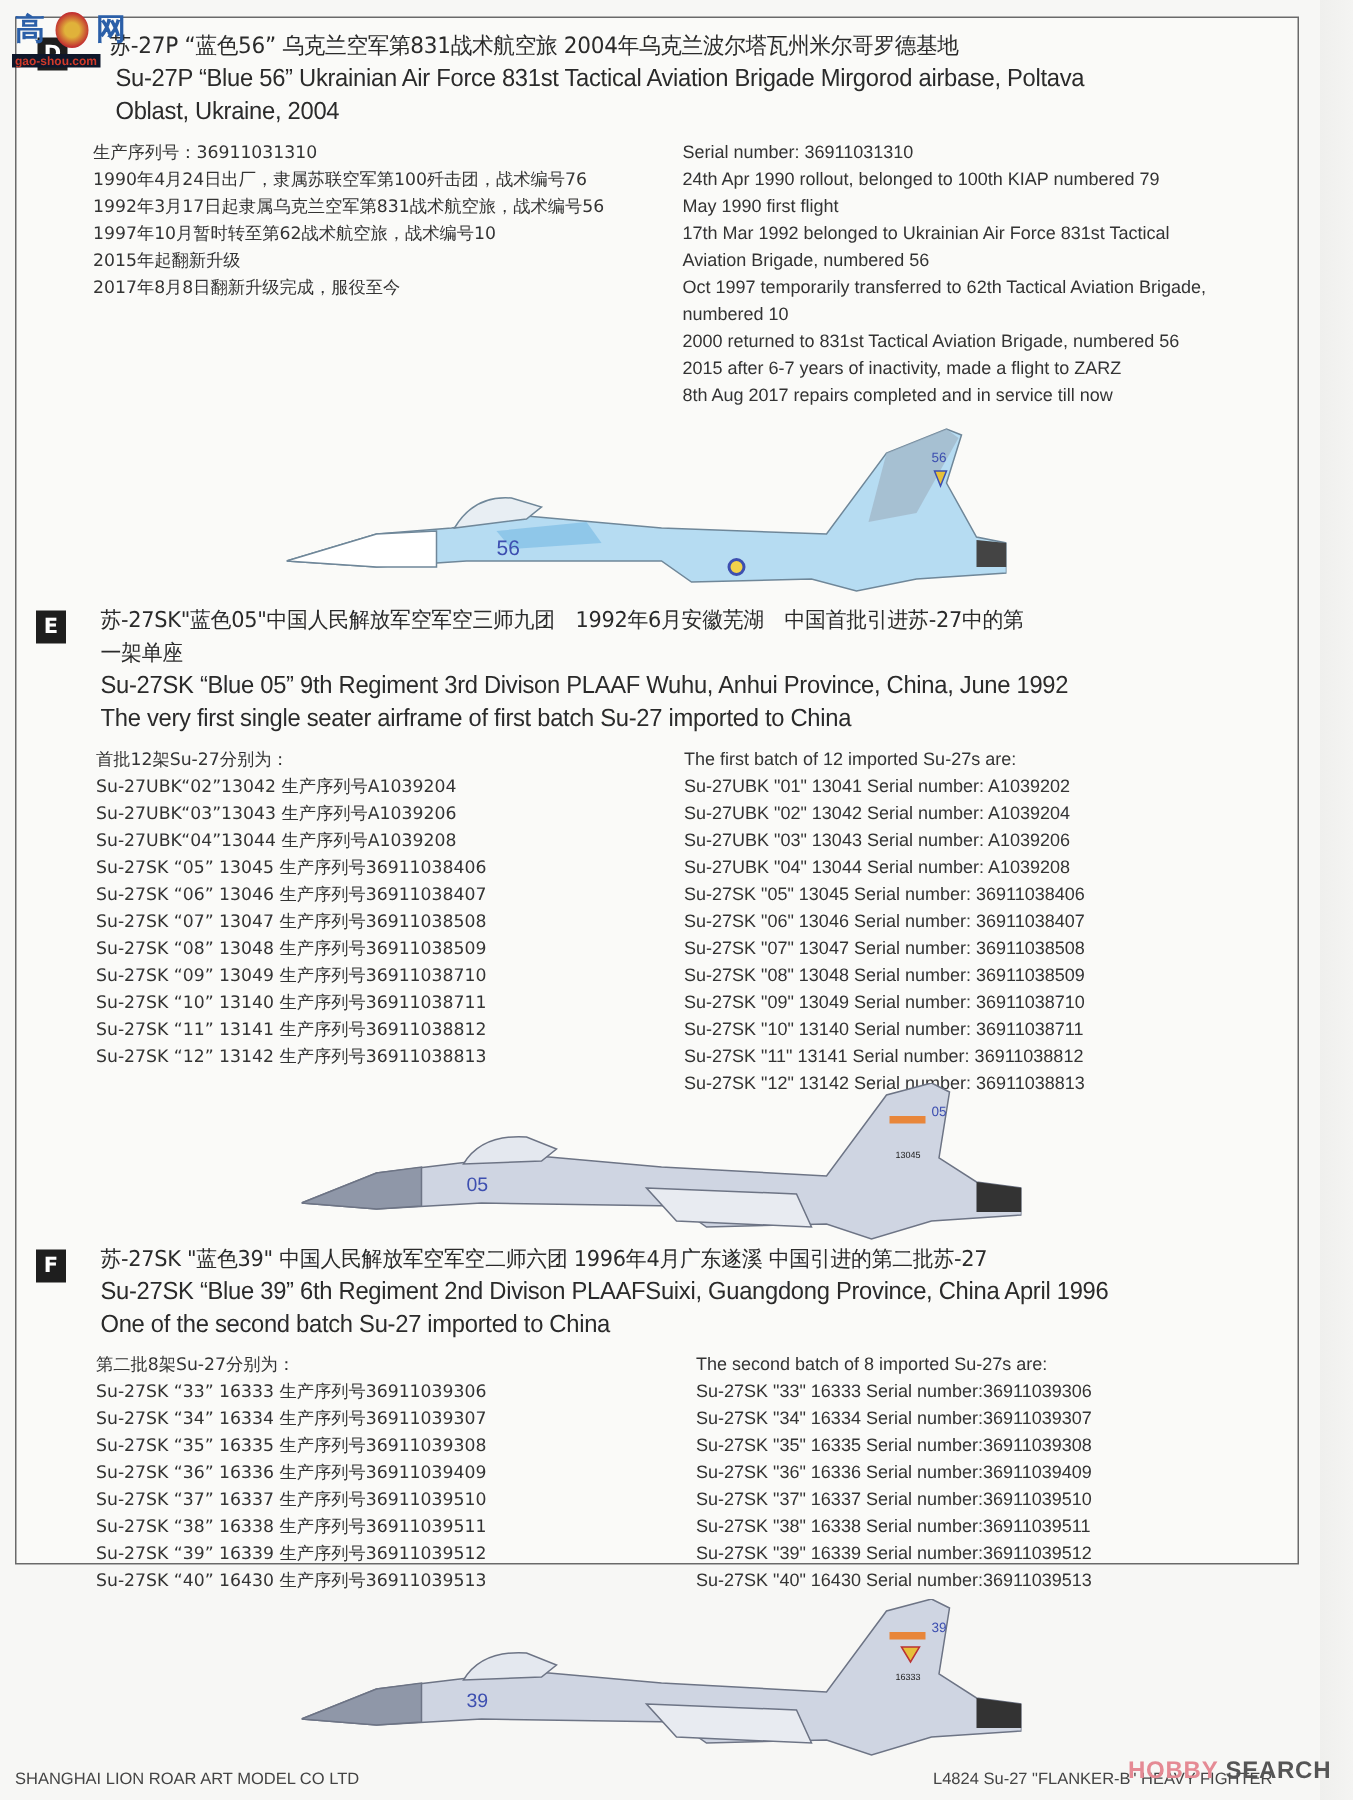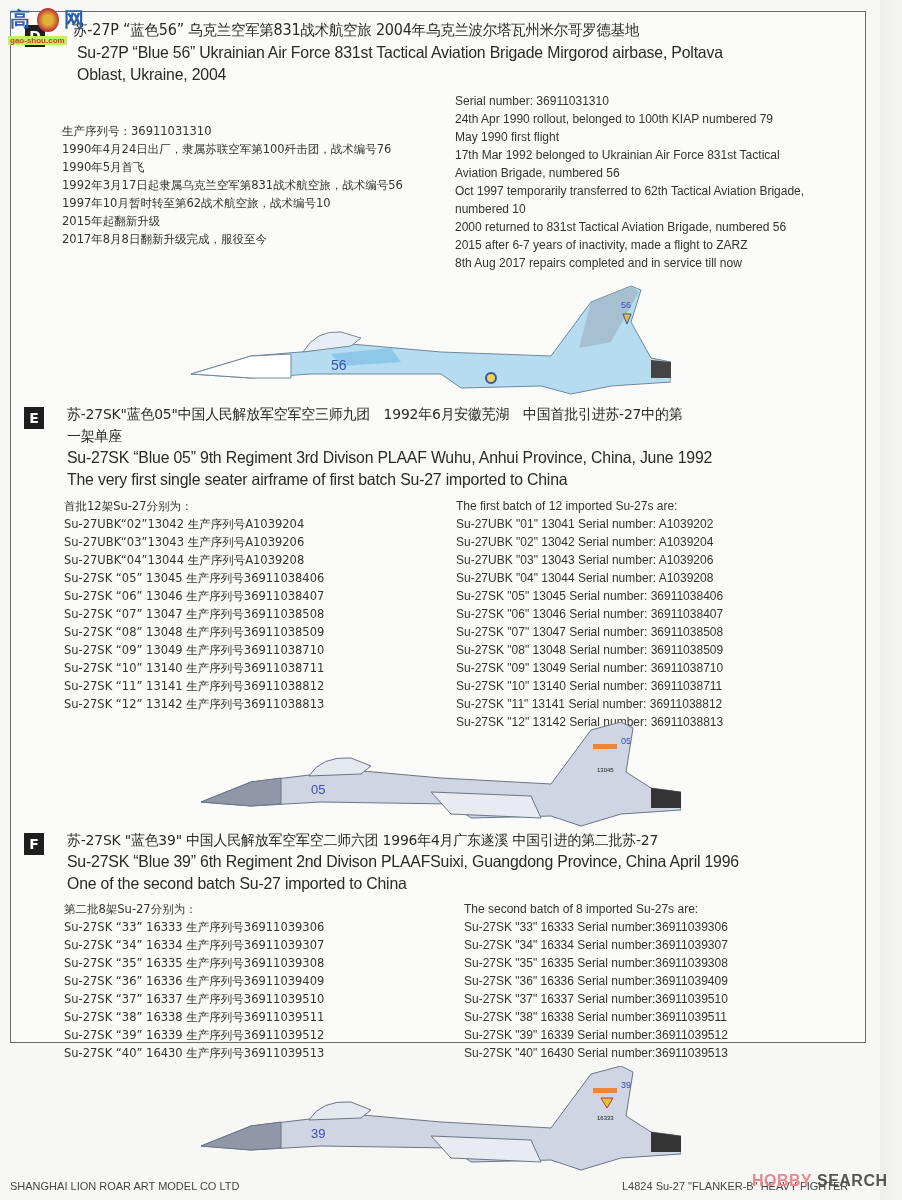--- a/index.html
+++ b/index.html
@@ -36,42 +36,41 @@
   .col.cn { font-family: "DejaVu Sans", sans-serif; font-size: 11.5px; }
   .plane { position: absolute; }
   .footer { position: absolute; top: 1180px; font-size: 11px; color: #444; white-space: nowrap; }
   .footer.page { font-size: 17px; font-weight: bold; top: 1176px; color: #222; }
   .logo-gs {
     position: absolute; left: 4px; top: 4px; width: 110px; height: 48px;
   }
   .logo-gs .g1 { position: absolute; left: 6px; top: 2px; font-size: 20px; color: #2b5fa8; font-weight: bold; font-family: "DejaVu Sans", sans-serif; }
   .logo-gs .g2 { position: absolute; left: 60px; top: 2px; font-size: 20px; color: #2b5fa8; font-weight: bold; font-family: "DejaVu Sans", sans-serif; }
   .logo-gs .mid { position: absolute; left: 33px; top: 4px; width: 22px; height: 24px; border-radius: 50%; background: radial-gradient(circle, #e0b23a 30%, #c23030 70%); }
-  .logo-gs .url { position: absolute; left: 4px; top: 32px; font-size: 8px; color: #d23a2a; font-weight: bold; background: #bef264; padding: 0 2px; }
+  .logo-gs .url { position: absolute; left: 4px; top: 32px; font-size: 8px; color: #d23a2a; font-weight: bold; background: #0f172a; padding: 0 2px; }
   .hs-logo { position: absolute; left: 752px; top: 1172px; font-size: 16px; font-weight: bold; letter-spacing: 0.5px; white-space: nowrap; }
   .hs-logo .h { color: #e58a94; }
   .hs-logo .s { color: #555; }
 </style>
 </head>
 <body>
 
 <div class="right-strip"></div>
 
 <div class="frame">
 
   <div class="section" style="top:0;">
     <div class="badge" style="left:14px; top:13px;">D</div>
     <div class="title" style="top:7px; left:62px; font-family:'DejaVu Sans',sans-serif; font-size:15px;">苏-27P “蓝色56” 乌克兰空军第831战术航空旅  2004年乌克兰波尔塔瓦州米尔哥罗德基地</div>
     <div class="title" style="top:29px;">Su-27P “Blue 56” Ukrainian Air Force 831st Tactical Aviation Brigade  Mirgorod airbase, Poltava</div>
     <div class="title" style="top:51px;">Oblast, Ukraine, 2004</div>
 
-    <div class="col cn" style="left:51px; top:80px;margin-top:30px;">
+    <div class="col cn" style="left:51px; top:80px;">
       <div>生产序列号：36911031310</div>
         <div>1990年4月24日出厂，隶属苏联空军第100歼击团，战术编号76</div>
-      <div>1990年5月首飞</div>
         <div>1992年3月17日起隶属乌克兰空军第831战术航空旅，战术编号56</div>
       <div>1997年10月暂时转至第62战术航空旅，战术编号10</div>
       <div>2015年起翻新升级</div>
         <div>2017年8月8日翻新升级完成，服役至今</div>
     </div>
     <div class="col" style="left:444px; top:80px;">
       <div>Serial number:  36911031310</div>
         <div>24th Apr 1990 rollout, belonged to 100th KIAP numbered 79</div>
       <div>May 1990 first flight</div>
         <div>17th Mar 1992 belonged to Ukrainian Air Force 831st Tactical</div>

